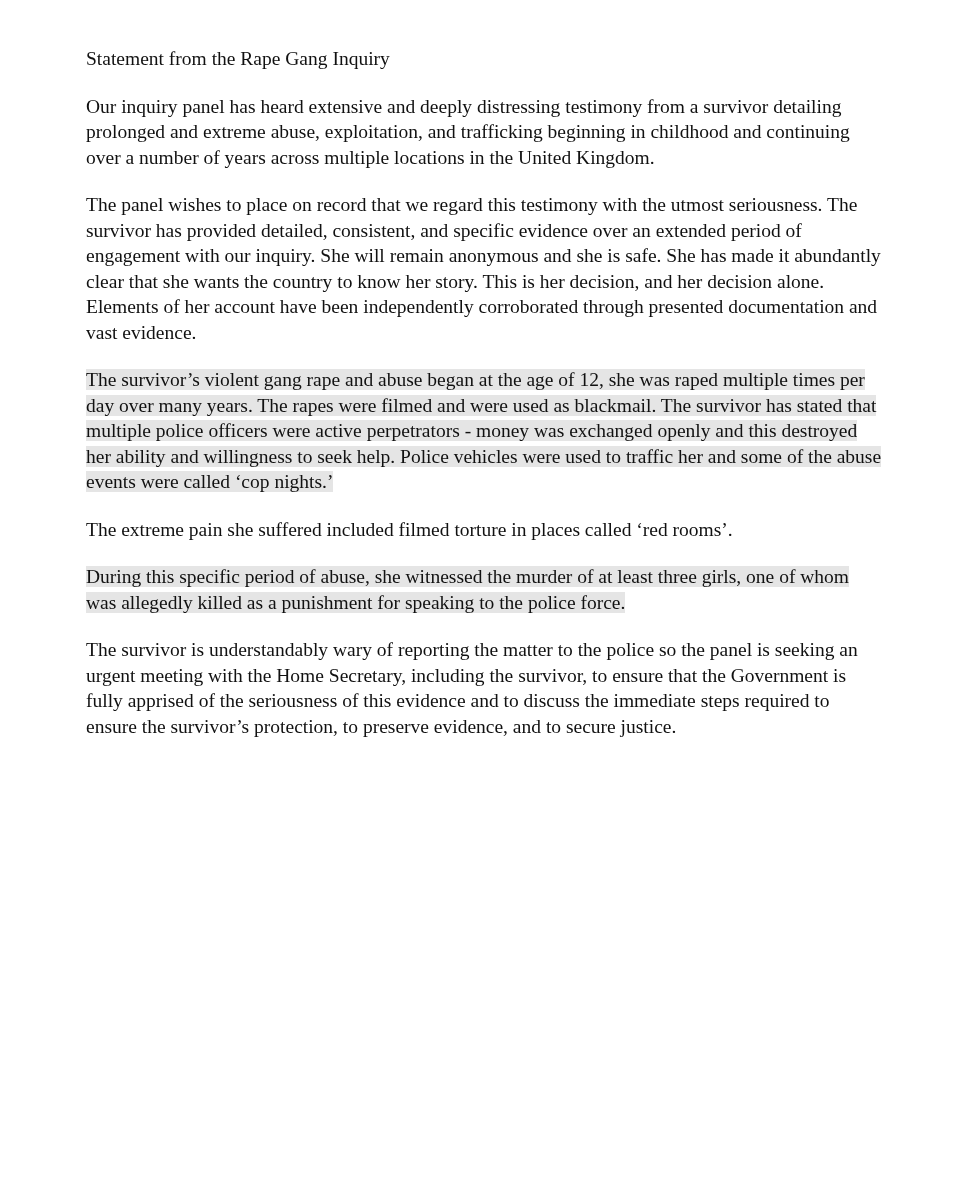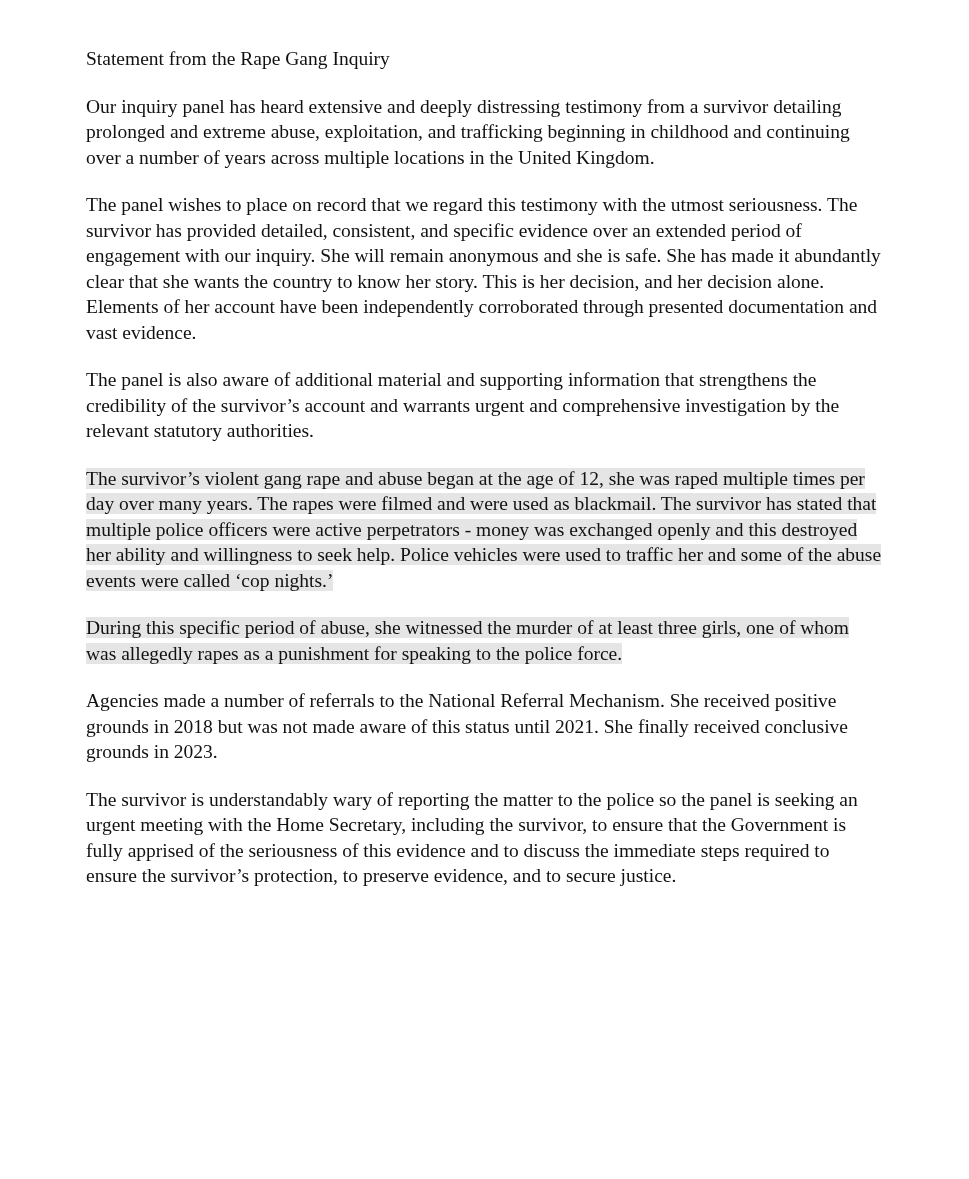--- a/index.html
+++ b/index.html
@@ -44,28 +44,27 @@
 
 <div class="page">
   <div class="doc">
 
     <p class="para heading">Statement from the Rape Gang Inquiry</p>
 
     <p class="para"><span>Our inquiry panel has heard extensive and deeply distressing testimony from a survivor detailing prolonged and extreme abuse, exploitation, and trafficking beginning in childhood and continuing over a number of years across multiple locations in the United Kingdom.</span></p>
 
     <p class="para"><span>The panel wishes to place on record that we regard this testimony with the utmost seriousness. The survivor has provided detailed, consistent, and specific evidence over an extended period of engagement with our inquiry. She will remain anonymous and she is safe. She has made it abundantly clear that she wants the country to know her story. This is her decision, and her decision alone. Elements of her account have been independently corroborated through presented documentation and vast evidence.</span></p>
 
-    <p class="para"><span>The panel is also aware of additional material and supporting information that strengthens the credibility of the survivor’s account and warrants urgent and comprehensive investigation by the relevant statutory authorities.</span></p>
 
 
     <p class="para"><span class="hl">The survivor’s violent gang rape and abuse began at the age of 12, she was raped multiple times per day over many years. The rapes were filmed and were used as blackmail. The survivor has stated that multiple police officers were active perpetrators - money was exchanged openly and this destroyed her ability and willingness to seek help. Police vehicles were used to traffic her and some of the abuse events were called ‘cop nights.’</span></p>
 
+    <p class="para"><span>The extreme pain she suffered included filmed torture in places called ‘red rooms’.</span></p>
 
 
 
-    <p class="para"><span class="hl">During this specific period of abuse, she witnessed the murder of at least three girls, one of whom was allegedly rapes as a punishment for speaking to the police force.</span></p>
+    <p class="para"><span class="hl">During this specific period of abuse, she witnessed the murder of at least three girls, one of whom was allegedly killed as a punishment for speaking to the police force.</span></p>
 
-    <p class="para"><span>Agencies made a number of referrals to the National Referral Mechanism. She received positive grounds in 2018 but was not made aware of this status until 2021. She finally received conclusive grounds in 2023.</span></p>
 
     <p class="para"><span>The survivor is understandably wary of reporting the matter to the police so the panel is seeking an urgent meeting with the Home Secretary, including the survivor, to ensure that the Government is fully apprised of the seriousness of this evidence and to discuss the immediate steps required to ensure the survivor’s protection, to preserve evidence, and to secure justice.</span></p>
 
   </div>
 </div>
 
 </body></html>

